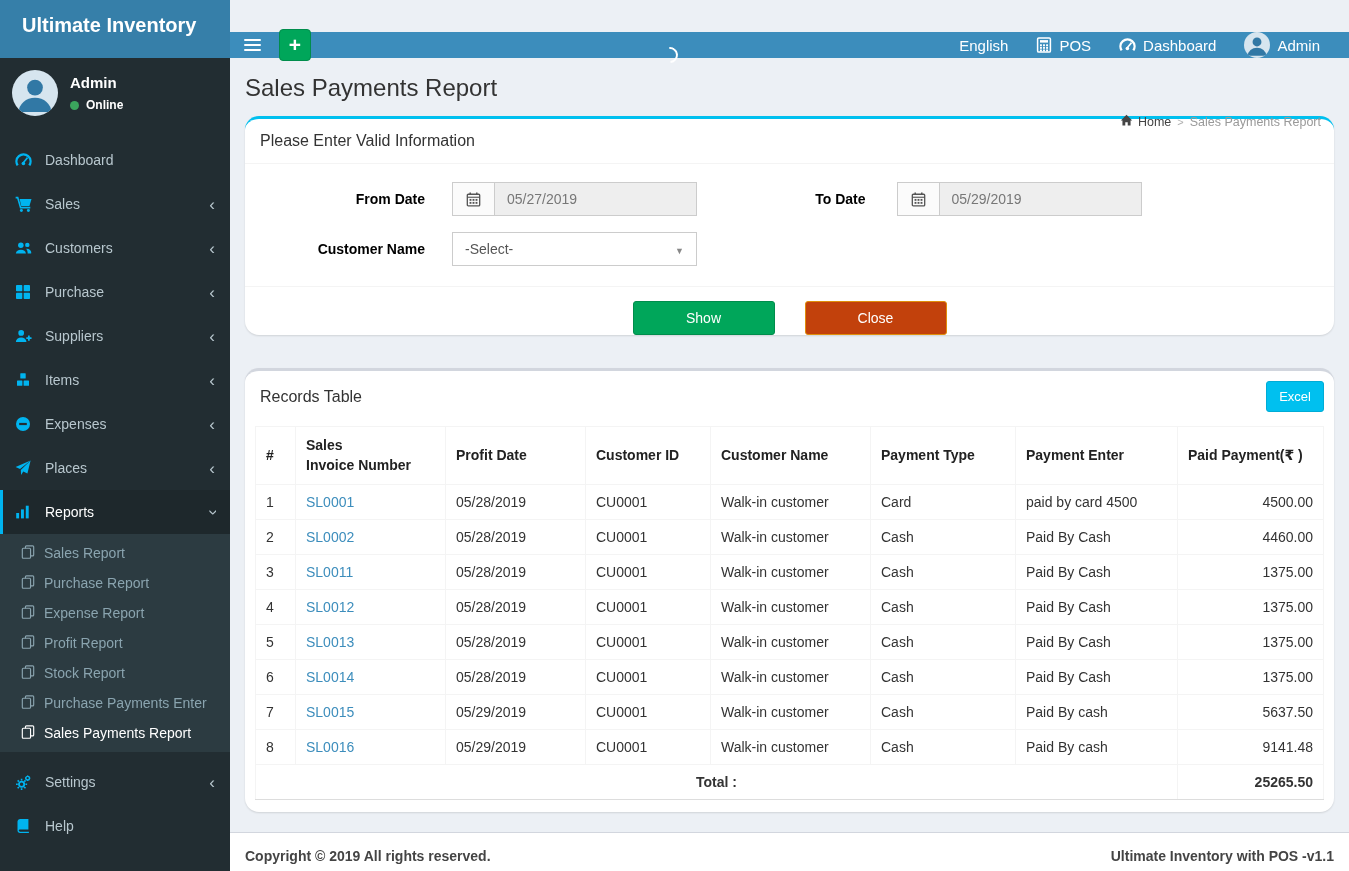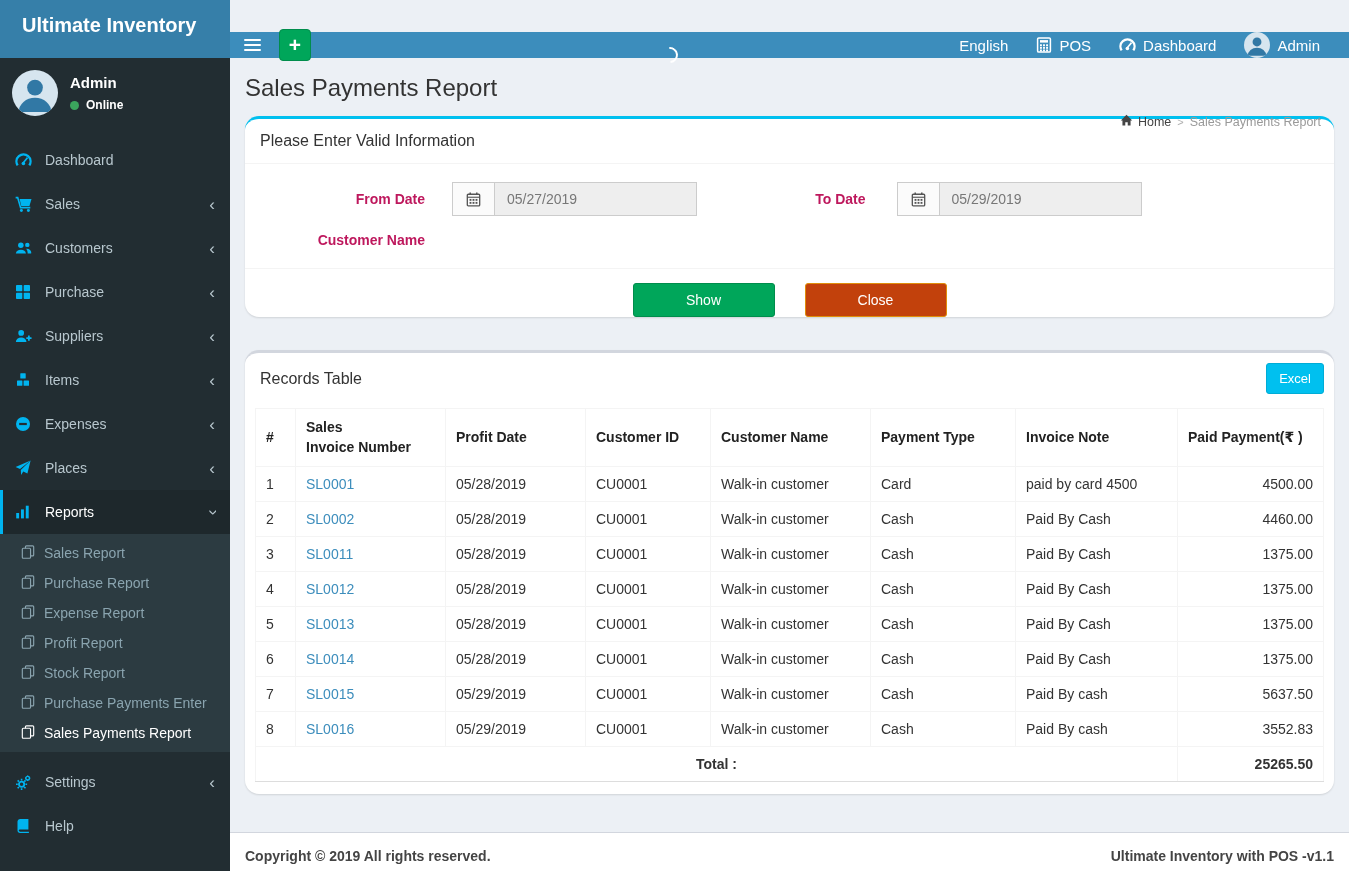--- a/index.html
+++ b/index.html
@@ -60,21 +60,21 @@
   .breadcrumb .current { color:#999; }
 
   .content { padding:14px 15px 0 15px; flex:1; }
   .panel { background:#fff; border-radius:14px; box-shadow:0 1px 2px rgba(0,0,0,.12); }
   .filter-panel { border-top:3px solid #00c0ef; }
   .panel-header { padding:13px 15px; font-size:16px; color:#333; border-bottom:1px solid #f4f4f4; }
   .panel-body { padding:18px 15px 20px 15px; }
   .frow { display:flex; }
   .frow + .frow { margin-top:16px; }
   .fgroup { display:flex; align-items:center; width:545px; }
-  .fgroup label { font-weight:bold; color:#be185d; text-align:right; flex:none; }
+  .fgroup label { font-weight:bold; color:#000000; text-align:right; flex:none; }
   .fgroup.g1 label { width:165px; margin-right:27px; }
   .fgroup.g2 label { width:76px; margin-right:31px; }
   .input-group { display:flex; width:245px; height:34px; border:1px solid #ccc; }
   .ig-addon { width:42px; background:#fbfbfb; border-right:1px solid #ccc; display:flex;
               align-items:center; justify-content:center; color:#555; cursor:pointer; }
   .input-group input { flex:1; border:none; background:#eee; padding:0 12px; font-size:14px;
                        color:#777; font-family:inherit; outline:none; min-width:0; }
   .select-box { width:245px; height:34px; border:1px solid #ccc; background:#fff; display:flex;
                 align-items:center; justify-content:space-between; padding:0 12px; color:#555; cursor:pointer; }
   .caret::before { content:"▼"; font-size:9px; color:#888; }
@@ -425,20 +425,24 @@
                       </g>
                     </svg>
                   </span>
                 <input type="text" readonly="" value="05/29/2019" style="">
               </div>
             </div>
           </div>
           <div class="frow">
             <div class="fgroup g1">
               <label>Customer Name</label>
+              <div class="select-box">
+                <span>-Select-</span>
+                <span class="caret"></span>
+              </div>
             </div>
           </div>
         </div>
         <div class="panel-actions">
           <button class="btn btn-show">Show</button>
           <button class="btn btn-close">Close</button>
         </div>
       </section>
 
       <section class="panel records-panel">
@@ -460,21 +464,21 @@
             </colgroup>
             <thead>
               <tr>
                 <th>#</th>
                 <th>Sales
 Invoice Number</th>
                 <th>Profit Date</th>
                 <th>Customer ID</th>
                 <th>Customer Name</th>
                 <th>Payment Type</th>
-                <th>Invoice Note</th>
+                <th>Payment Enter</th>
                 <th>Paid Payment(₹ )</th>
               </tr>
             </thead>
             <tbody>
                 <tr>
                   <td>1</td>
                   <td><a>SL0001</a></td>
                   <td>05/28/2019</td>
                   <td>CU0001</td>
                   <td>Walk-in customer</td>
@@ -543,21 +547,21 @@
                   <td class="num">5637.50</td>
                 </tr>
                 <tr>
                   <td>8</td>
                   <td><a>SL0016</a></td>
                   <td>05/29/2019</td>
                   <td>CU0001</td>
                   <td>Walk-in customer</td>
                   <td>Cash</td>
                   <td>Paid By cash</td>
-                  <td class="num">3552.83</td>
+                  <td class="num">9141.48</td>
                 </tr>
               </tbody>
             <tfoot>
               <tr>
                 <td colspan="7" class="total-label">Total :</td>
                 <td class="num">25265.50</td>
               </tr>
             </tfoot>
           </table>
         </div>

